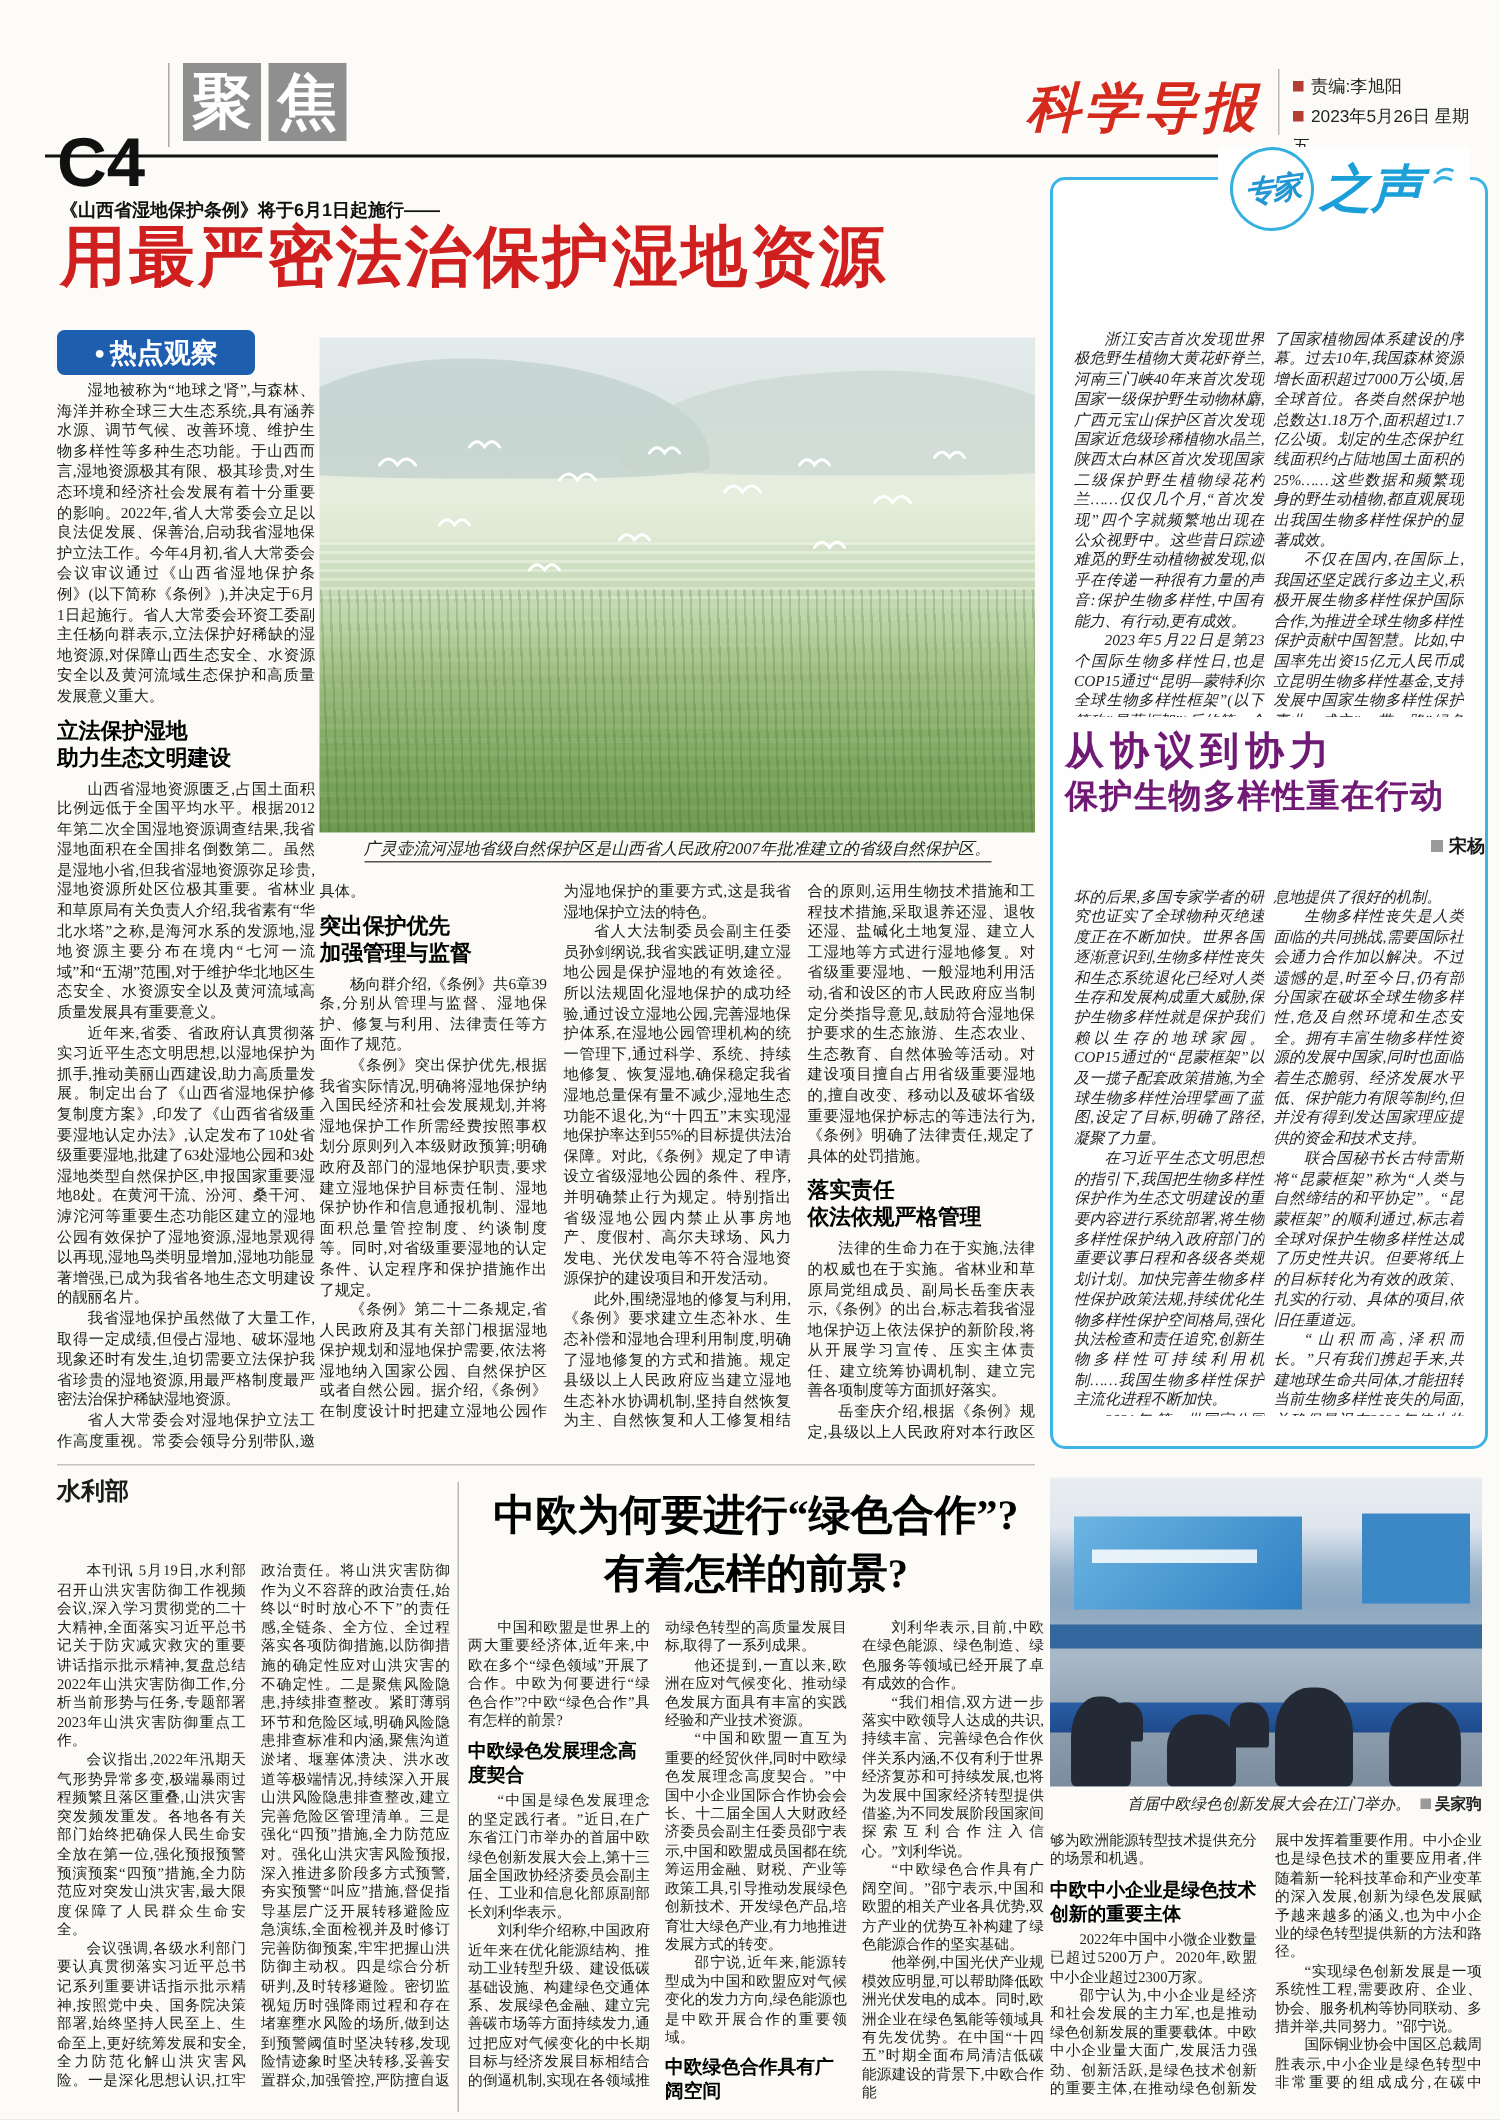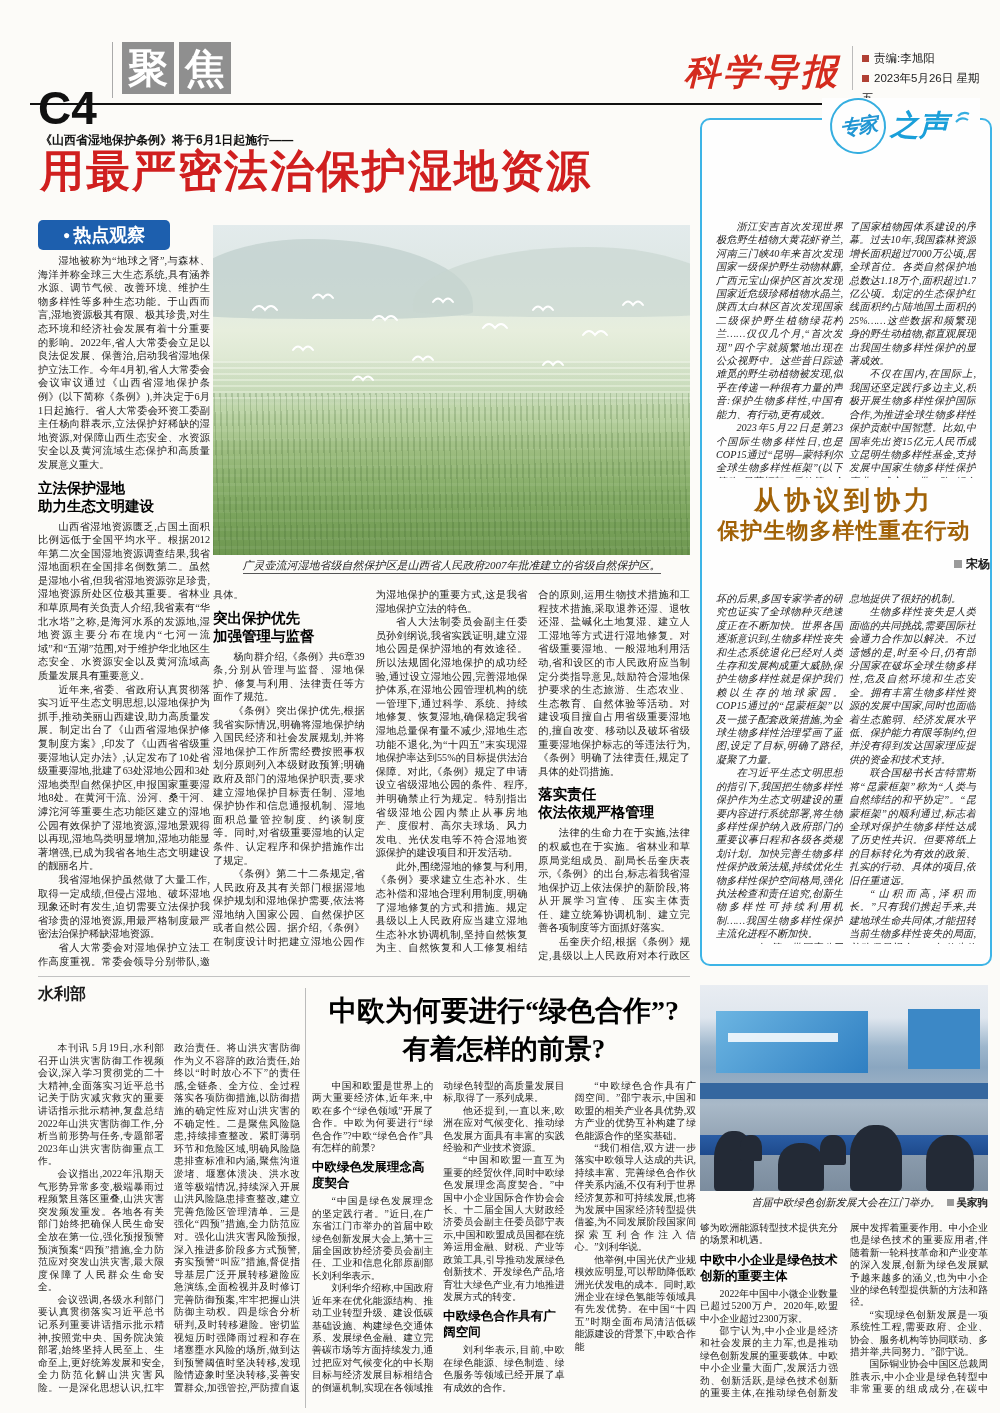--- a/index.html
+++ b/index.html
@@ -50,29 +50,29 @@
   .para.cont{text-indent:0;}
   .sub{font-family:"Liberation Sans",sans-serif;font-weight:bold;font-size:14.5px;line-height:18px;
        margin:7px 0 5px 0;color:#000;}
 
   
   .sidebar{left:700px;top:118px;width:288px;height:844px;border:2.5px solid #3db4e6;border-radius:10px;background:#fefefe;}
   .expert-logo{position:absolute;top:-22px;right:10px;background:#fefefe;padding:0 8px;display:flex;align-items:center;gap:4px;}
   .logo-circle{width:52px;height:52px;border:2px solid #35aee0;border-radius:50%;display:inline-flex;
                align-items:center;justify-content:center;transform:rotate(-8deg);}
   .logo-script{font-style:italic;font-weight:bold;color:#2196d3;font-size:20px;letter-spacing:-2px;}
-  .logo-rest{font-family:"Liberation Sans",sans-serif;font-weight:bold;font-style:italic;color:#1a9fd9;font-size:29px;}
+  .logo-rest{font-family:"Liberation Sans",sans-serif;font-weight:bold;font-style:italic;color:#1a9fd9;font-size:34px;}
   .sb-col{position:absolute;width:127px;overflow:hidden;}
   .sb-a-top{left:14px;top:100px;height:258px;}
   .sb-b-top{left:147px;top:100px;height:258px;}
   .sb-a-bot{left:14px;top:472px;height:352px;}
   .sb-b-bot{left:147px;top:472px;height:352px;}
   .sb-col .para{font-size:10.2px;line-height:13.4px;font-style:italic;color:#222;}
-  .sb-headline{position:absolute;left:8px;top:364px;width:268px;text-align:center;
-     font-family:"Liberation Sans",sans-serif;font-weight:bold;color:#a16207;}
+  .sb-headline{position:absolute;left:8px;top:364px;width:268px;
+     font-family:"Liberation Sans",sans-serif;font-weight:bold;color:#701a75;}
   .sb-h1{font-size:26px;line-height:32px;letter-spacing:4px;}
   .sb-h2{font-size:22px;line-height:30px;letter-spacing:1px;}
   .sb-byline{position:absolute;left:0;top:436px;width:288px;text-align:right;font-size:12px;font-weight:bold;}
   .sb-byline .sq{display:inline-block;width:8px;height:8px;background:#9a9a9a;margin-right:4px;}
 
   
   .w-kicker{left:38px;top:984px;font-family:"Liberation Sans",sans-serif;font-weight:bold;font-size:16px;}
   .w-headline{left:38px;top:1006px;width:264px;font-family:"Liberation Sans",sans-serif;font-weight:bold;
               font-size:17.5px;line-height:24px;letter-spacing:0.5px;}
   .w-body{left:38px;top:1042px;width:262px;height:364px;overflow:hidden;column-count:2;column-gap:10px;column-fill:auto;}
@@ -233,26 +233,27 @@
   </div>
   <div class="abs e-left">
       <p class="para">中国和欧盟是世界上的两大重要经济体,近年来,中欧在多个“绿色领域”开展了合作。中欧为何要进行“绿色合作”?中欧“绿色合作”具有怎样的前景?</p>
       <div class="sub">
         <div>中欧绿色发展理念高度契合</div>
       </div>
       <p class="para">“中国是绿色发展理念的坚定践行者。”近日,在广东省江门市举办的首届中欧绿色创新发展大会上,第十三届全国政协经济委员会副主任、工业和信息化部原副部长刘利华表示。</p>
       <p class="para">刘利华介绍称,中国政府近年来在优化能源结构、推动工业转型升级、建设低碳基础设施、构建绿色交通体系、发展绿色金融、建立完善碳市场等方面持续发力,通过把应对气候变化的中长期目标与经济发展目标相结合的倒逼机制,实现在各领域推动绿色转型的高质量发展目标,取得了一系列成果。</p>
       <p class="para">他还提到,一直以来,欧洲在应对气候变化、推动绿色发展方面具有丰富的实践经验和产业技术资源。</p>
       <p class="para">“中国和欧盟一直互为重要的经贸伙伴,同时中欧绿色发展理念高度契合。”中国中小企业国际合作协会会长、十二届全国人大财政经济委员会副主任委员邵宁表示,中国和欧盟成员国都在统筹运用金融、财税、产业等政策工具,引导推动发展绿色创新技术、开发绿色产品,培育壮大绿色产业,有力地推进发展方式的转变。</p>
+      <p class="para">邵宁说,近年来,能源转型成为中国和欧盟应对气候变化的发力方向,绿色能源也是中欧开展合作的重要领域。</p>
       <div class="sub">
         <div>中欧绿色合作具有广阔空间</div>
       </div>
       <p class="para">刘利华表示,目前,中欧在绿色能源、绿色制造、绿色服务等领域已经开展了卓有成效的合作。</p>
+      <p class="para">“我们相信,双方进一步落实中欧领导人达成的共识,持续丰富、完善绿色合作伙伴关系内涵,不仅有利于世界经济复苏和可持续发展,也将为发展中国家经济转型提供借鉴,为不同发展阶段国家间探索互利合作注入信心。”刘利华说。</p>
       <p class="para">“中欧绿色合作具有广阔空间。”邵宁表示,中国和欧盟的相关产业各具优势,双方产业的优势互补构建了绿色能源合作的坚实基础。</p>
-      <p class="para">“我们相信,双方进一步落实中欧领导人达成的共识,持续丰富、完善绿色合作伙伴关系内涵,不仅有利于世界经济复苏和可持续发展,也将为发展中国家经济转型提供借鉴,为不同发展阶段国家间探索互利合作注入信心。”刘利华说。</p>
       <p class="para">他举例,中国光伏产业规模效应明显,可以帮助降低欧洲光伏发电的成本。同时,欧洲企业在绿色氢能等领域具有先发优势。在中国“十四五”时期全面布局清洁低碳能源建设的背景下,中欧合作能</p>
     </div>
   <div class="abs e-right">
       <p class="para cont">够为欧洲能源转型技术提供充分的场景和机遇。</p>
       <div class="sub">
         <div>中欧中小企业是绿色技术创新的重要主体</div>
       </div>
       <p class="para">2022年中国中小微企业数量已超过5200万户。2020年,欧盟中小企业超过2300万家。</p>
       <p class="para">邵宁认为,中小企业是经济和社会发展的主力军,也是推动绿色创新发展的重要载体。中欧中小企业量大面广,发展活力强劲、创新活跃,是绿色技术创新的重要主体,在推动绿色创新发展中发挥着重要作用。中小企业也是绿色技术的重要应用者,伴随着新一轮科技革命和产业变革的深入发展,创新为绿色发展赋予越来越多的涵义,也为中小企业的绿色转型提供新的方法和路径。</p>
       <p class="para">“实现绿色创新发展是一项系统性工程,需要政府、企业、协会、服务机构等协同联动、多措并举,共同努力。”邵宁说。</p>

